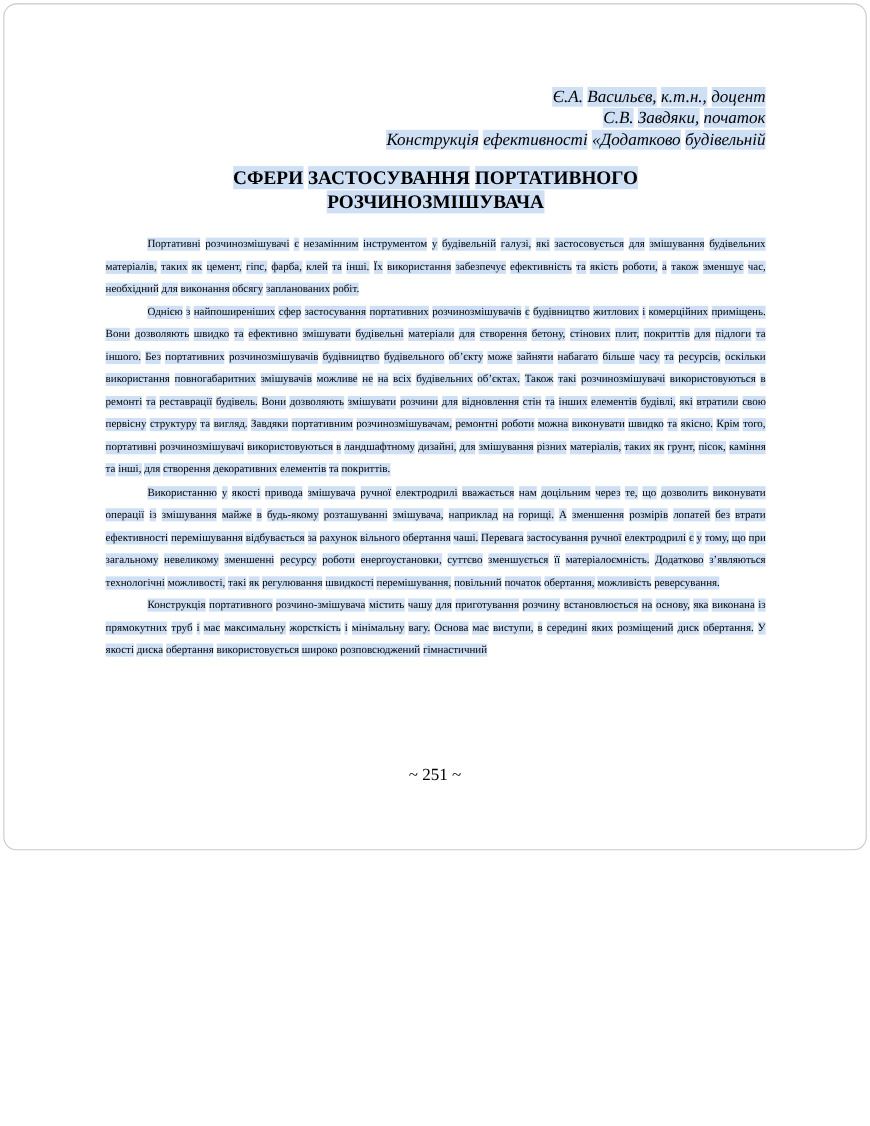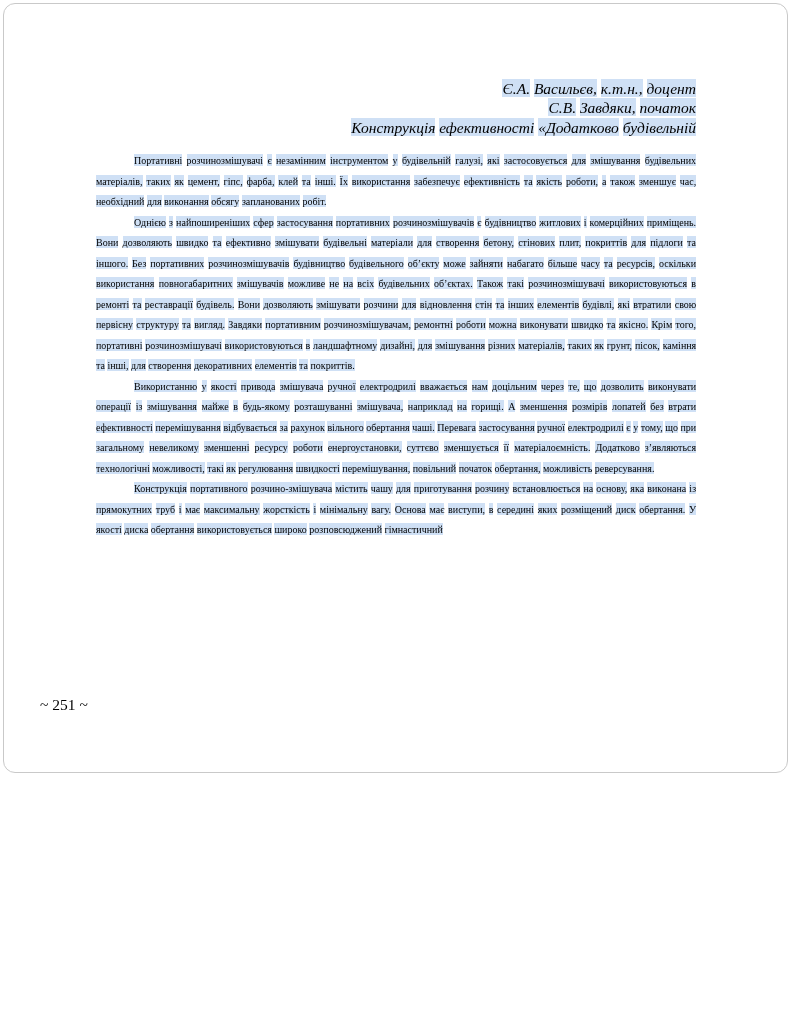--- a/index.html
+++ b/index.html
@@ -58,39 +58,43 @@
     text-align: justify;
     text-indent: 38px;
     font-size: 10px;
     line-height: 20.5px;
   }
   .page-number {
     position: absolute;
     left: 0;
     right: 0;
     bottom: 62px;
+    text-align: center;
     font-size: 15.5px;
     color: #000000;
-    margin-left: 40px;
   }
 </style>
 </head>
 <body>
 
 <div class="page">
   <div class="page-border"></div>
 
   <div class="content">
 
     <div class="authors-block">
       <div class="author-line"><span class="hl">Є.А.</span> <span class="hl">Васильєв,</span> <span class="hl">к.т.н.,</span> <span class="hl">доцент</span></div>
       <div class="author-line"><span class="hl">С.В.</span> <span class="hl">Завдяки,</span> <span class="hl">початок</span></div>
       <div class="author-line"><span class="hl">Конструкція</span> <span class="hl">ефективності</span> <span class="hl">«Додатково</span> <span class="hl">будівельній</span></div>
     </div>
 
+    <h1 class="doc-title">
+      <span class="title-line"><span class="hl">СФЕРИ</span> <span class="hl">ЗАСТОСУВАННЯ</span> <span class="hl">ПОРТАТИВНОГО</span></span>
+      <span class="title-line"><span class="hl">РОЗЧИНОЗМІШУВАЧА</span></span>
+    </h1>
 
     <div class="body-text">
       <p><span class="hl">Портативні</span> <span class="hl">розчинозмішувачі</span> <span class="hl">є</span> <span class="hl">незамінним</span> <span class="hl">інструментом</span> <span class="hl">у</span> <span class="hl">будівельній</span> <span class="hl">галузі,</span> <span class="hl">які</span> <span class="hl">застосовується</span> <span class="hl">для</span> <span class="hl">змішування</span> <span class="hl">будівельних</span> <span class="hl">матеріалів,</span> <span class="hl">таких</span> <span class="hl">як</span> <span class="hl">цемент,</span> <span class="hl">гіпс,</span> <span class="hl">фарба,</span> <span class="hl">клей</span> <span class="hl">та</span> <span class="hl">інші.</span> <span class="hl">Їх</span> <span class="hl">використання</span> <span class="hl">забезпечує</span> <span class="hl">ефективність</span> <span class="hl">та</span> <span class="hl">якість</span> <span class="hl">роботи,</span> <span class="hl">а</span> <span class="hl">також</span> <span class="hl">зменшує</span> <span class="hl">час,</span> <span class="hl">необхідний</span> <span class="hl">для</span> <span class="hl">виконання</span> <span class="hl">обсягу</span> <span class="hl">запланованих</span> <span class="hl">робіт.</span></p>
       <p><span class="hl">Однією</span> <span class="hl">з</span> <span class="hl">найпоширеніших</span> <span class="hl">сфер</span> <span class="hl">застосування</span> <span class="hl">портативних</span> <span class="hl">розчинозмішувачів</span> <span class="hl">є</span> <span class="hl">будівництво</span> <span class="hl">житлових</span> <span class="hl">і</span> <span class="hl">комерційних</span> <span class="hl">приміщень.</span> <span class="hl">Вони</span> <span class="hl">дозволяють</span> <span class="hl">швидко</span> <span class="hl">та</span> <span class="hl">ефективно</span> <span class="hl">змішувати</span> <span class="hl">будівельні</span> <span class="hl">матеріали</span> <span class="hl">для</span> <span class="hl">створення</span> <span class="hl">бетону,</span> <span class="hl">стінових</span> <span class="hl">плит,</span> <span class="hl">покриттів</span> <span class="hl">для</span> <span class="hl">підлоги</span> <span class="hl">та</span> <span class="hl">іншого.</span> <span class="hl">Без</span> <span class="hl">портативних</span> <span class="hl">розчинозмішувачів</span> <span class="hl">будівництво</span> <span class="hl">будівельного</span> <span class="hl">об’єкту</span> <span class="hl">може</span> <span class="hl">зайняти</span> <span class="hl">набагато</span> <span class="hl">більше</span> <span class="hl">часу</span> <span class="hl">та</span> <span class="hl">ресурсів,</span> <span class="hl">оскільки</span> <span class="hl">використання</span> <span class="hl">повногабаритних</span> <span class="hl">змішувачів</span> <span class="hl">можливе</span> <span class="hl">не</span> <span class="hl">на</span> <span class="hl">всіх</span> <span class="hl">будівельних</span> <span class="hl">об’єктах.</span> <span class="hl">Також</span> <span class="hl">такі</span> <span class="hl">розчинозмішувачі</span> <span class="hl">використовуються</span> <span class="hl">в</span> <span class="hl">ремонті</span> <span class="hl">та</span> <span class="hl">реставрації</span> <span class="hl">будівель.</span> <span class="hl">Вони</span> <span class="hl">дозволяють</span> <span class="hl">змішувати</span> <span class="hl">розчини</span> <span class="hl">для</span> <span class="hl">відновлення</span> <span class="hl">стін</span> <span class="hl">та</span> <span class="hl">інших</span> <span class="hl">елементів</span> <span class="hl">будівлі,</span> <span class="hl">які</span> <span class="hl">втратили</span> <span class="hl">свою</span> <span class="hl">первісну</span> <span class="hl">структуру</span> <span class="hl">та</span> <span class="hl">вигляд.</span> <span class="hl">Завдяки</span> <span class="hl">портативним</span> <span class="hl">розчинозмішувачам,</span> <span class="hl">ремонтні</span> <span class="hl">роботи</span> <span class="hl">можна</span> <span class="hl">виконувати</span> <span class="hl">швидко</span> <span class="hl">та</span> <span class="hl">якісно.</span> <span class="hl">Крім</span> <span class="hl">того,</span> <span class="hl">портативні</span> <span class="hl">розчинозмішувачі</span> <span class="hl">використовуються</span> <span class="hl">в</span> <span class="hl">ландшафтному</span> <span class="hl">дизайні,</span> <span class="hl">для</span> <span class="hl">змішування</span> <span class="hl">різних</span> <span class="hl">матеріалів,</span> <span class="hl">таких</span> <span class="hl">як</span> <span class="hl">грунт,</span> <span class="hl">пісок,</span> <span class="hl">каміння</span> <span class="hl">та</span> <span class="hl">інші,</span> <span class="hl">для</span> <span class="hl">створення</span> <span class="hl">декоративних</span> <span class="hl">елементів</span> <span class="hl">та</span> <span class="hl">покриттів.</span></p>
       <p><span class="hl">Використанню</span> <span class="hl">у</span> <span class="hl">якості</span> <span class="hl">привода</span> <span class="hl">змішувача</span> <span class="hl">ручної</span> <span class="hl">електродрилі</span> <span class="hl">вважається</span> <span class="hl">нам</span> <span class="hl">доцільним</span> <span class="hl">через</span> <span class="hl">те,</span> <span class="hl">що</span> <span class="hl">дозволить</span> <span class="hl">виконувати</span> <span class="hl">операції</span> <span class="hl">із</span> <span class="hl">змішування</span> <span class="hl">майже</span> <span class="hl">в</span> <span class="hl">будь-якому</span> <span class="hl">розташуванні</span> <span class="hl">змішувача,</span> <span class="hl">наприклад</span> <span class="hl">на</span> <span class="hl">горищі.</span> <span class="hl">А</span> <span class="hl">зменшення</span> <span class="hl">розмірів</span> <span class="hl">лопатей</span> <span class="hl">без</span> <span class="hl">втрати</span> <span class="hl">ефективності</span> <span class="hl">перемішування</span> <span class="hl">відбувається</span> <span class="hl">за</span> <span class="hl">рахунок</span> <span class="hl">вільного</span> <span class="hl">обертання</span> <span class="hl">чаші.</span> <span class="hl">Перевага</span> <span class="hl">застосування</span> <span class="hl">ручної</span> <span class="hl">електродрилі</span> <span class="hl">є</span> <span class="hl">у</span> <span class="hl">тому,</span> <span class="hl">що</span> <span class="hl">при</span> <span class="hl">загальному</span> <span class="hl">невеликому</span> <span class="hl">зменшенні</span> <span class="hl">ресурсу</span> <span class="hl">роботи</span> <span class="hl">енергоустановки,</span> <span class="hl">суттєво</span> <span class="hl">зменшується</span> <span class="hl">її</span> <span class="hl">матеріалоємність.</span> <span class="hl">Додатково</span> <span class="hl">з’являються</span> <span class="hl">технологічні</span> <span class="hl">можливості,</span> <span class="hl">такі</span> <span class="hl">як</span> <span class="hl">регулювання</span> <span class="hl">швидкості</span> <span class="hl">перемішування,</span> <span class="hl">повільний</span> <span class="hl">початок</span> <span class="hl">обертання,</span> <span class="hl">можливість</span> <span class="hl">реверсування.</span></p>
       <p><span class="hl">Конструкція</span> <span class="hl">портативного</span> <span class="hl">розчино-змішувача</span> <span class="hl">містить</span> <span class="hl">чашу</span> <span class="hl">для</span> <span class="hl">приготування</span> <span class="hl">розчину</span> <span class="hl">встановлюється</span> <span class="hl">на</span> <span class="hl">основу,</span> <span class="hl">яка</span> <span class="hl">виконана</span> <span class="hl">із</span> <span class="hl">прямокутних</span> <span class="hl">труб</span> <span class="hl">і</span> <span class="hl">має</span> <span class="hl">максимальну</span> <span class="hl">жорсткість</span> <span class="hl">і</span> <span class="hl">мінімальну</span> <span class="hl">вагу.</span> <span class="hl">Основа</span> <span class="hl">має</span> <span class="hl">виступи,</span> <span class="hl">в</span> <span class="hl">середині</span> <span class="hl">яких</span> <span class="hl">розміщений</span> <span class="hl">диск</span> <span class="hl">обертання.</span> <span class="hl">У</span> <span class="hl">якості</span> <span class="hl">диска</span> <span class="hl">обертання</span> <span class="hl">використовується</span> <span class="hl">широко</span> <span class="hl">розповсюджений</span> <span class="hl">гімнастичний</span></p>
     </div>
   </div>
 
   <div class="page-number">~ 251 ~</div>

